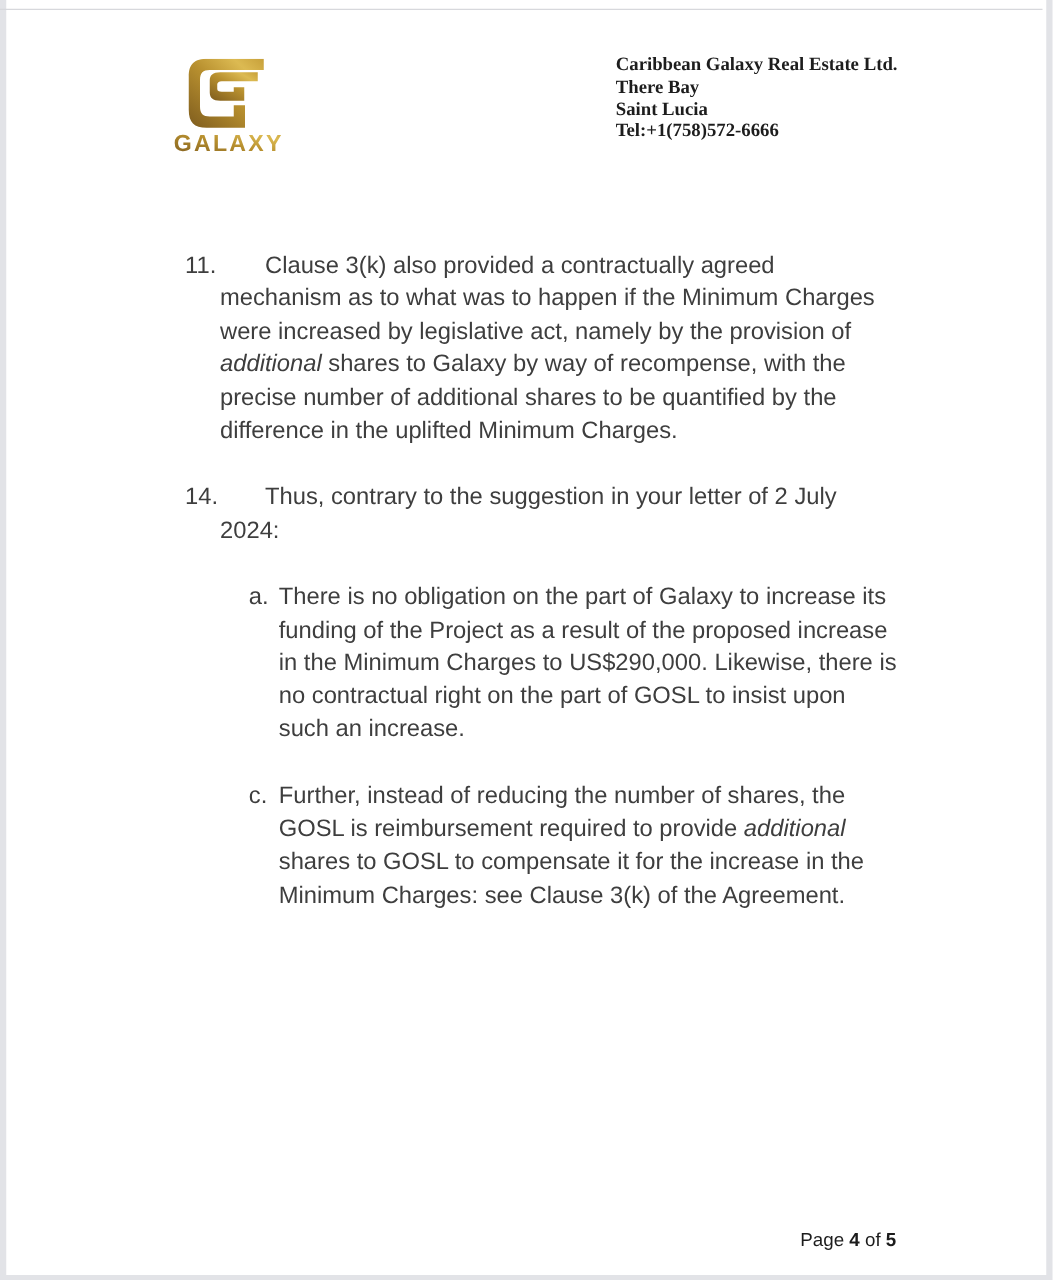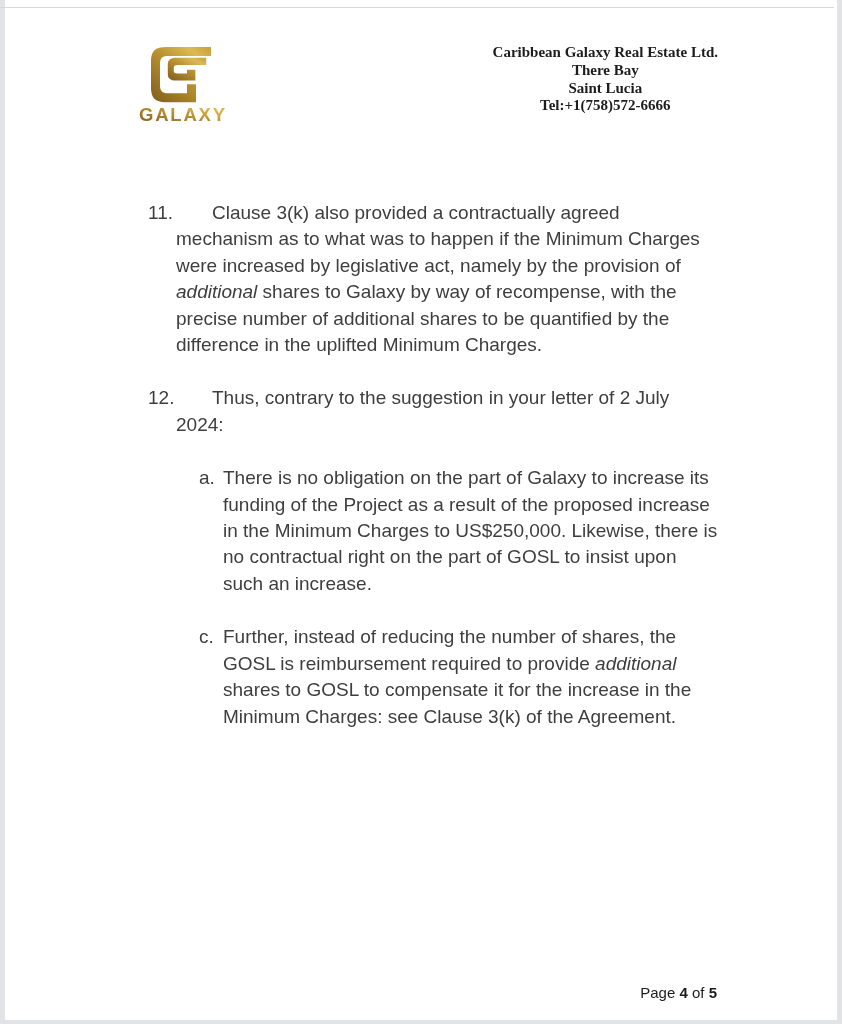--- a/index.html
+++ b/index.html
@@ -8,21 +8,21 @@
 
   .canvas { position:relative; width:842px; height:1024px; background:#e2e3e7; overflow:hidden; }
   .page   { position:absolute; left:5px; right:5px; top:0; bottom:4px; background:#ffffff; }
   .page-topline { position:absolute; left:0; right:8px; top:7px; height:1px; background:#d7d8dc; }
 
   
   .logo { position:absolute; left:139px; top:47px; }
   .company-block {
     position:absolute; right:124px; top:44px;
     font-family:"Liberation Serif", serif; font-weight:bold;
-    font-size:15px; line-height:17.8px; text-align:center; color:#1d1d1d;
+    font-size:15px; line-height:17.8px; text-align:left; color:#1d1d1d;
   }
   .company-block sup { font-size:9px; }
 
   
   .letter { position:absolute; left:0; top:200px; width:746px; color:#3e3e3e;
             font-size:19px; line-height:26.4px; }
   .para { margin:0 0 27px 176px; width:540px; }
   .para .num { display:inline-block; width:64px; margin-left:-28px; }
   .sub  { margin:0 0 27px 223px; width:498px; }
   .sub .marker { display:inline-block; width:24px; margin-left:-24px; }
@@ -61,23 +61,23 @@
     <div>Caribbean Galaxy Real Estate Ltd.</div>
     <div>There Bay</div>
     <div>Saint Lucia</div>
     <div>Tel:+1(758)572-6666</div>
   </div>
 
   <main class="letter">
 
     <div class="para"><span class="num">11.</span><span>Clause 3(k) also provided a contractually agreed mechanism as to what was to happen if the Minimum Charges were increased by legislative act, namely by the provision of </span><em>additional</em><span> shares to Galaxy by way of recompense, with the precise number of additional shares to be quantified by the difference in the uplifted Minimum Charges.</span></div>
 
-    <div class="para"><span class="num">12.</span><span>Thus, contrary to the suggestion in your letter of 2 July 2024:</span></div>
+    <div class="para"><span class="num">14.</span><span>Thus, contrary to the suggestion in your letter of 2 July 2024:</span></div>
 
-    <div class="sub"><span class="marker">a.</span><span>There is no obligation on the part of Galaxy to increase its funding of the Project as a result of the proposed increase in the Minimum Charges to US$250,000. Likewise, there is no contractual right on the part of GOSL to insist upon such an increase.</span></div>
+    <div class="sub"><span class="marker">a.</span><span>There is no obligation on the part of Galaxy to increase its funding of the Project as a result of the proposed increase in the Minimum Charges to US$290,000. Likewise, there is no contractual right on the part of GOSL to insist upon such an increase.</span></div>
 
 
     <div class="sub"><span class="marker">c.</span><span>Further, instead of reducing the number of shares, the GOSL is reimbursement required to provide </span><em>additional</em><span> shares to GOSL to compensate it for the increase in the Minimum Charges: see Clause 3(k) of the Agreement.</span></div>
 
 
   </main>
 
   <div class="footer"><span>Page</span> <span class="b">4</span> <span>of</span> <span class="b">5</span></div>
 </div>
 

